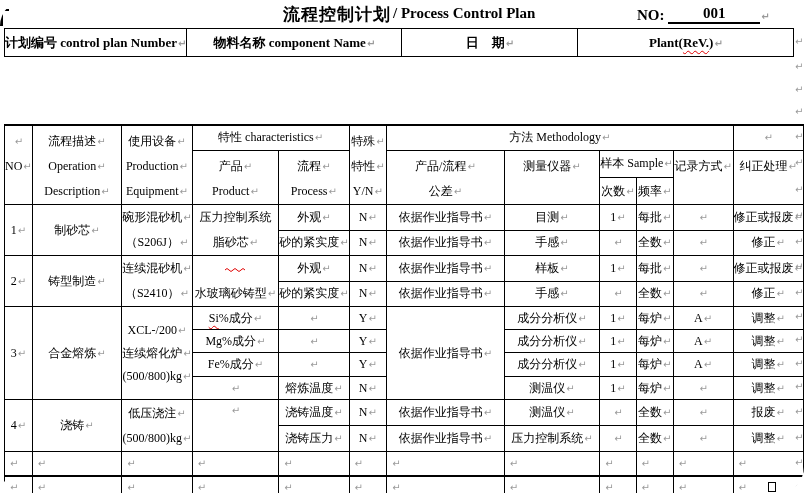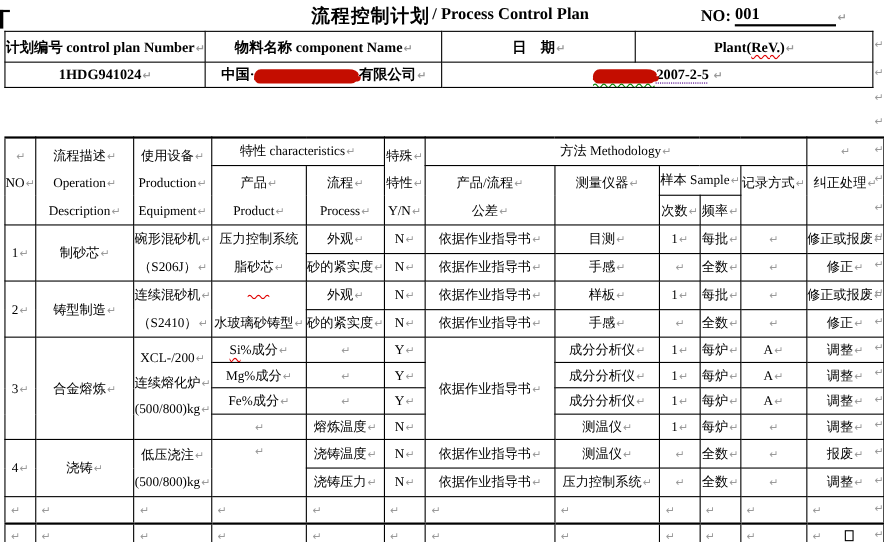--- a/index.html
+++ b/index.html
@@ -1,40 +1,40 @@
 <!DOCTYPE html>
 <html><head>
 <meta charset="utf-8">
 <style>
   html,body{margin:0;padding:0;background:#fff;}
   #page{position:relative;width:804px;height:493px;background:#fff;overflow:hidden;
-        font-family:"Liberation Serif","DejaVu Serif",serif;color:#000;}
+        font-family:"Liberation Serif","DejaVu Serif",serif;color:#000;border-radius:26px;}
 
   
   #titlebar{position:absolute;left:0;top:0;width:804px;height:28px;}
   .t-zh{position:absolute;left:283px;top:3px;font-size:17px;font-weight:bold;letter-spacing:1px;}
   .t-en{position:absolute;left:393px;top:5px;font-size:15px;font-weight:bold;text-align:right;}
   .no-block{position:absolute;left:637px;top:5px;font-size:15px;font-weight:bold;}
-  .no-line{display:inline-block;width:92px;border-bottom:2px solid #000;
+  .no-line{display:inline-block;width:92px;border-bottom:2px solid #000;text-align:center;
            font-weight:bold;font-size:15px;vertical-align:bottom;}
 
   
   table{border-collapse:collapse;table-layout:fixed;position:absolute;left:4px;background:#fff;}
   td{border:1px solid #000;text-align:center;vertical-align:middle;padding:0;
      font-size:12px;white-space:nowrap;overflow:hidden;}
   #info-table{top:28px;font-weight:bold;}
   #info-table td{font-size:13px;}
   #main-table{top:124px;}
   #main-table{border-top:2px solid #000;}
   tr.thick-top td{border-top-width:2px;}
   tr.thick-bottom td{border-bottom-width:2px;}
 
   .vt{vertical-align:top;padding-top:3px;}
   .ln{height:25px;line-height:25px;}
-  .ln3{height:23px;line-height:13px;}
+  .ln3{height:23px;line-height:23px;}
   .left td{text-align:left;padding-left:4px;}
 
   
   .mark{color:#9a9a9a;font-size:10px;font-family:"DejaVu Sans",sans-serif;margin-left:1px;}
   .gutter{position:absolute;left:794px;}
 
   
   .redact{display:inline-block;height:13px;background:#c40d00;vertical-align:middle;
           border-radius:8px 12px 9px 7px / 9px 6px 11px 8px;position:relative;
           box-shadow:6px 2px 0 -4px #c40d00,-5px 2px 0 -5px #c40d00;}
@@ -72,29 +72,20 @@
         <col style="width:215px">
         <col style="width:176px">
         <col style="width:216px">
       </colgroup>
     <tbody>
       <tr style="height:28px">
         <td>计划编号  control plan Number<span class="mark">↵</span></td>
         <td>物料名称  component Name<span class="mark">↵</span></td>
         <td>日　期<span class="mark">↵</span></td>
         <td><span>Plant(</span><span class="wavy-red">ReV.</span><span>)</span><span class="mark">↵</span></td>
-      </tr>
-      <tr style="height:23px">
-        <td>1HDG941024<span class="mark">↵</span></td>
-        <td><span>中国·</span><span class="redact" style="width:95px"></span><span>有限公司</span><span class="mark">↵</span></td>
-        <td colspan="2">
-          <span class="rel"><span class="redact" style="width:58px"></span><svg class="sq" width="58" height="5" viewBox="0 0 58 5">
-                <path d="M0 3 Q2 0 4 3 T8 3 T12 3 T16 3 T20 3 T24 3 T28 3 T32 3 T36 3 T40 3 T44 3 T48 3 T52 3 T56 3" stroke="#008000" stroke-width="1" fill="none"></path>
-              </svg></span><span class="dotted-purple">2007-2-5</span>
-        <span class="mark">↵</span></td>
       </tr>
     </tbody>
   </table>
 
   <table id="main-table">
     <colgroup>
       <col style="width:20px">
         <col style="width:92px">
         <col style="width:60px">
         <col style="width:87px">

